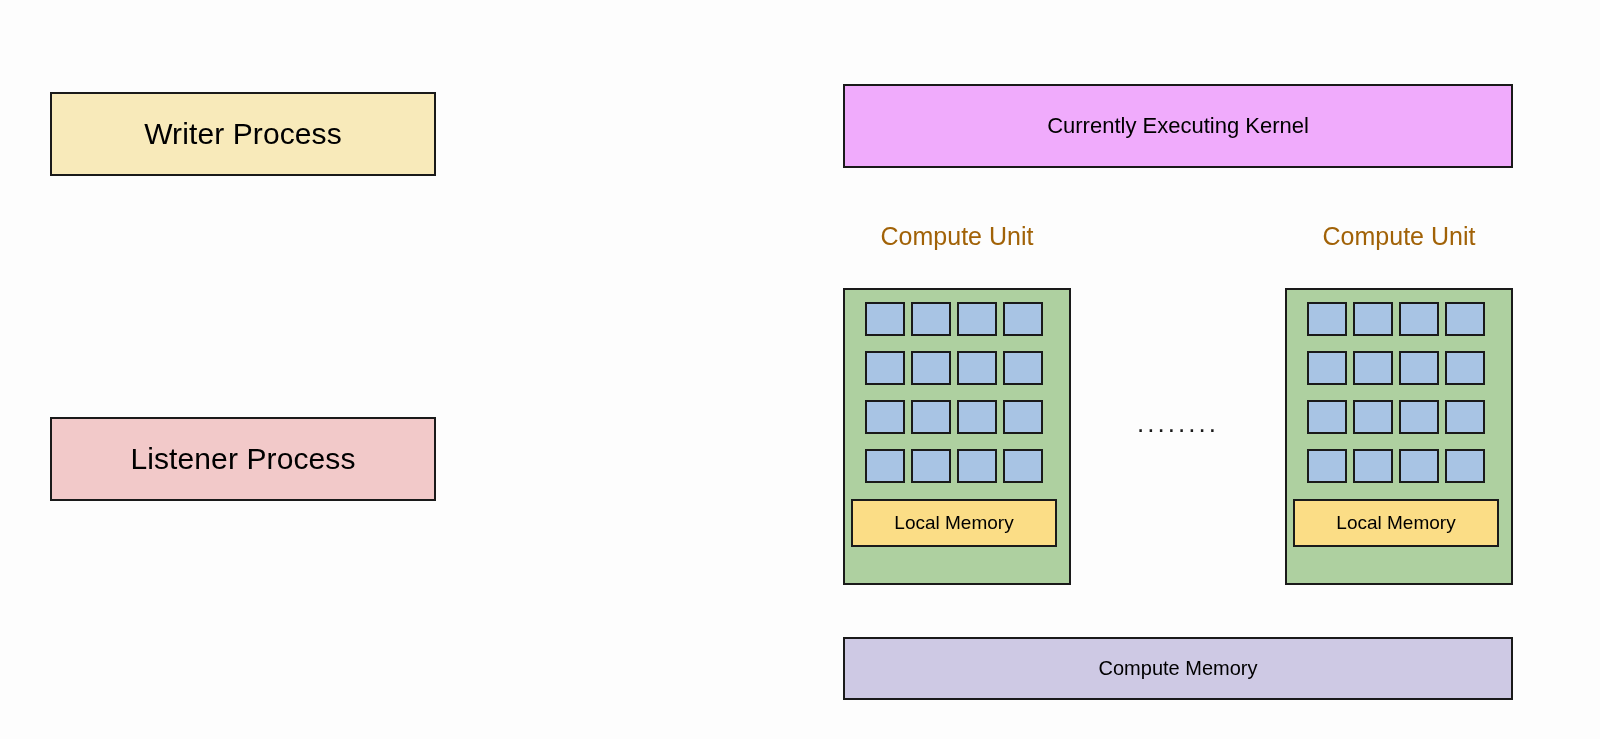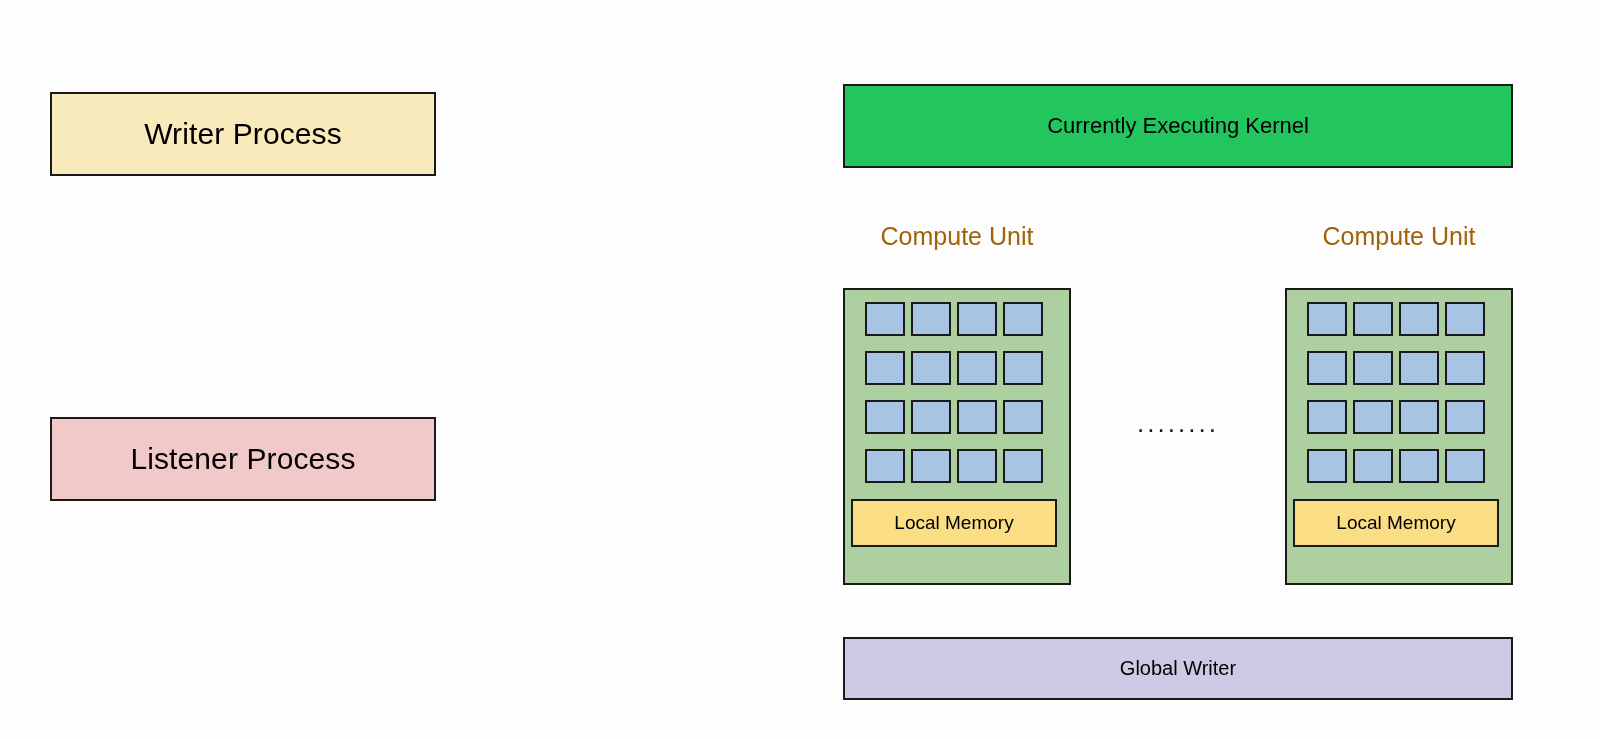--- a/index.html
+++ b/index.html
@@ -63,21 +63,21 @@
     font-size: 32px;
     color: #000;
   }
 
   
   #kernel-box {
     left: 843px;
     top: 84px;
     width: 670px;
     height: 84px;
-    background: #22c55e;
+    background: #f0abfc;
     font-size: 22px;
   }
 
   
   .cu-label {
     position: absolute;
     top: 222px;
     width: 228px;
     text-align: center;
     font-size: 25px;
@@ -221,16 +221,16 @@
       <div class="pe-cell"></div>
       <div class="pe-cell"></div>
       <div class="pe-cell"></div>
     </div>
     <div class="local-memory">
       <span>Local Memory</span>
     </div>
   </div>
 
   <div class="box" id="global-memory-box">
-    <span>Global Writer</span>
+    <span>Compute Memory</span>
   </div>
 
 </div>
 
 </body></html>

